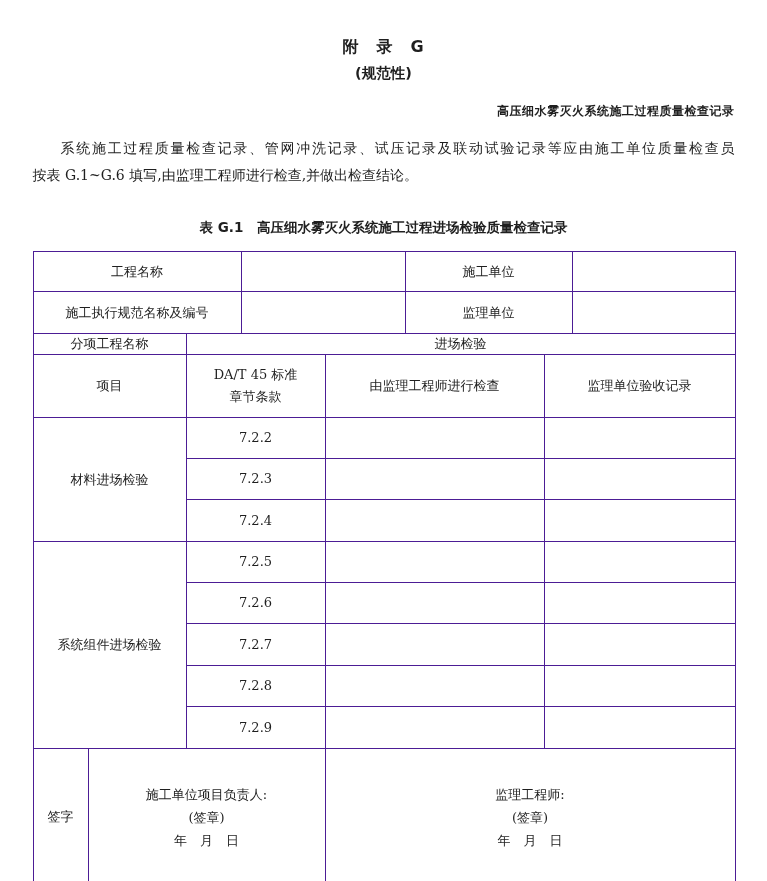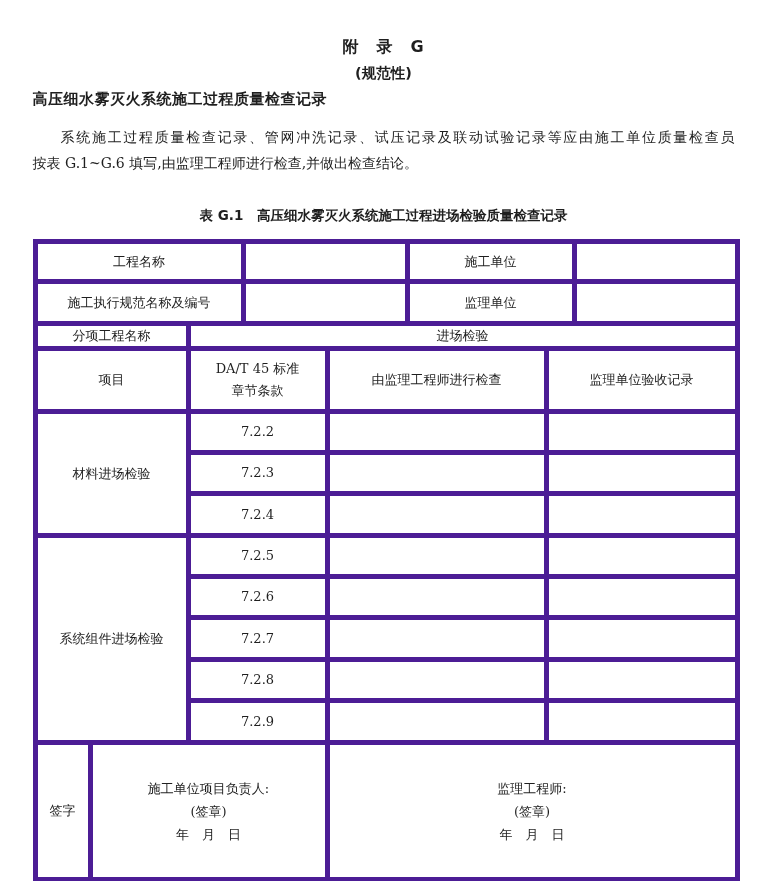--- a/index.html
+++ b/index.html
@@ -23,57 +23,58 @@
   }
   .normative-label {
     margin-top: 9px;
     text-align: center;
     font-family: "DejaVu Sans", "Liberation Sans", sans-serif;
     font-weight: bold;
     font-size: 14.5px;
     line-height: 16px;
   }
   .main-title {
-    margin-top: 10px;
-    text-align: left;
-    font-family: "DejaVu Sans", "Liberation Sans", sans-serif;
-    font-weight: bold;
-    font-size: 15px;
+    margin-top: 22px;
+    text-align: right;
+    font-family: "DejaVu Sans", "Liberation Sans", sans-serif;
+    font-weight: bold;
+    font-size: 12px;
     line-height: 17px;
     letter-spacing: 0.5px;
   }
   .intro {
     margin-top: 16px;
     font-size: 14px;
     line-height: 26px;
   }
   .intro-line1 {
     text-indent: 2em;
     text-align: justify;
     text-align-last: justify;
+    font-family: Liberation Mono, monospace;
   }
   .intro-line2 { text-align: left; }
 
   .table-caption {
     margin-top: 31px;
     text-align: center;
     font-family: "DejaVu Sans", "Liberation Sans", sans-serif;
     font-weight: bold;
     font-size: 13.5px;
     line-height: 16px;
   }
 
   table.record-table {
     margin-top: 16px;
     width: 702px;
     border-collapse: collapse;
     table-layout: fixed;
   }
   table.record-table td {
-    border: 5px solid #4c1d95;
+    border: 1px solid #4c1d95;
     text-align: center;
     vertical-align: middle;
     font-size: 13px;
     line-height: 20px;
     padding: 0 2px;
     overflow: hidden;
   }
   .two-line div { line-height: 22px; }
 
   .sig-cell { vertical-align: middle; }

